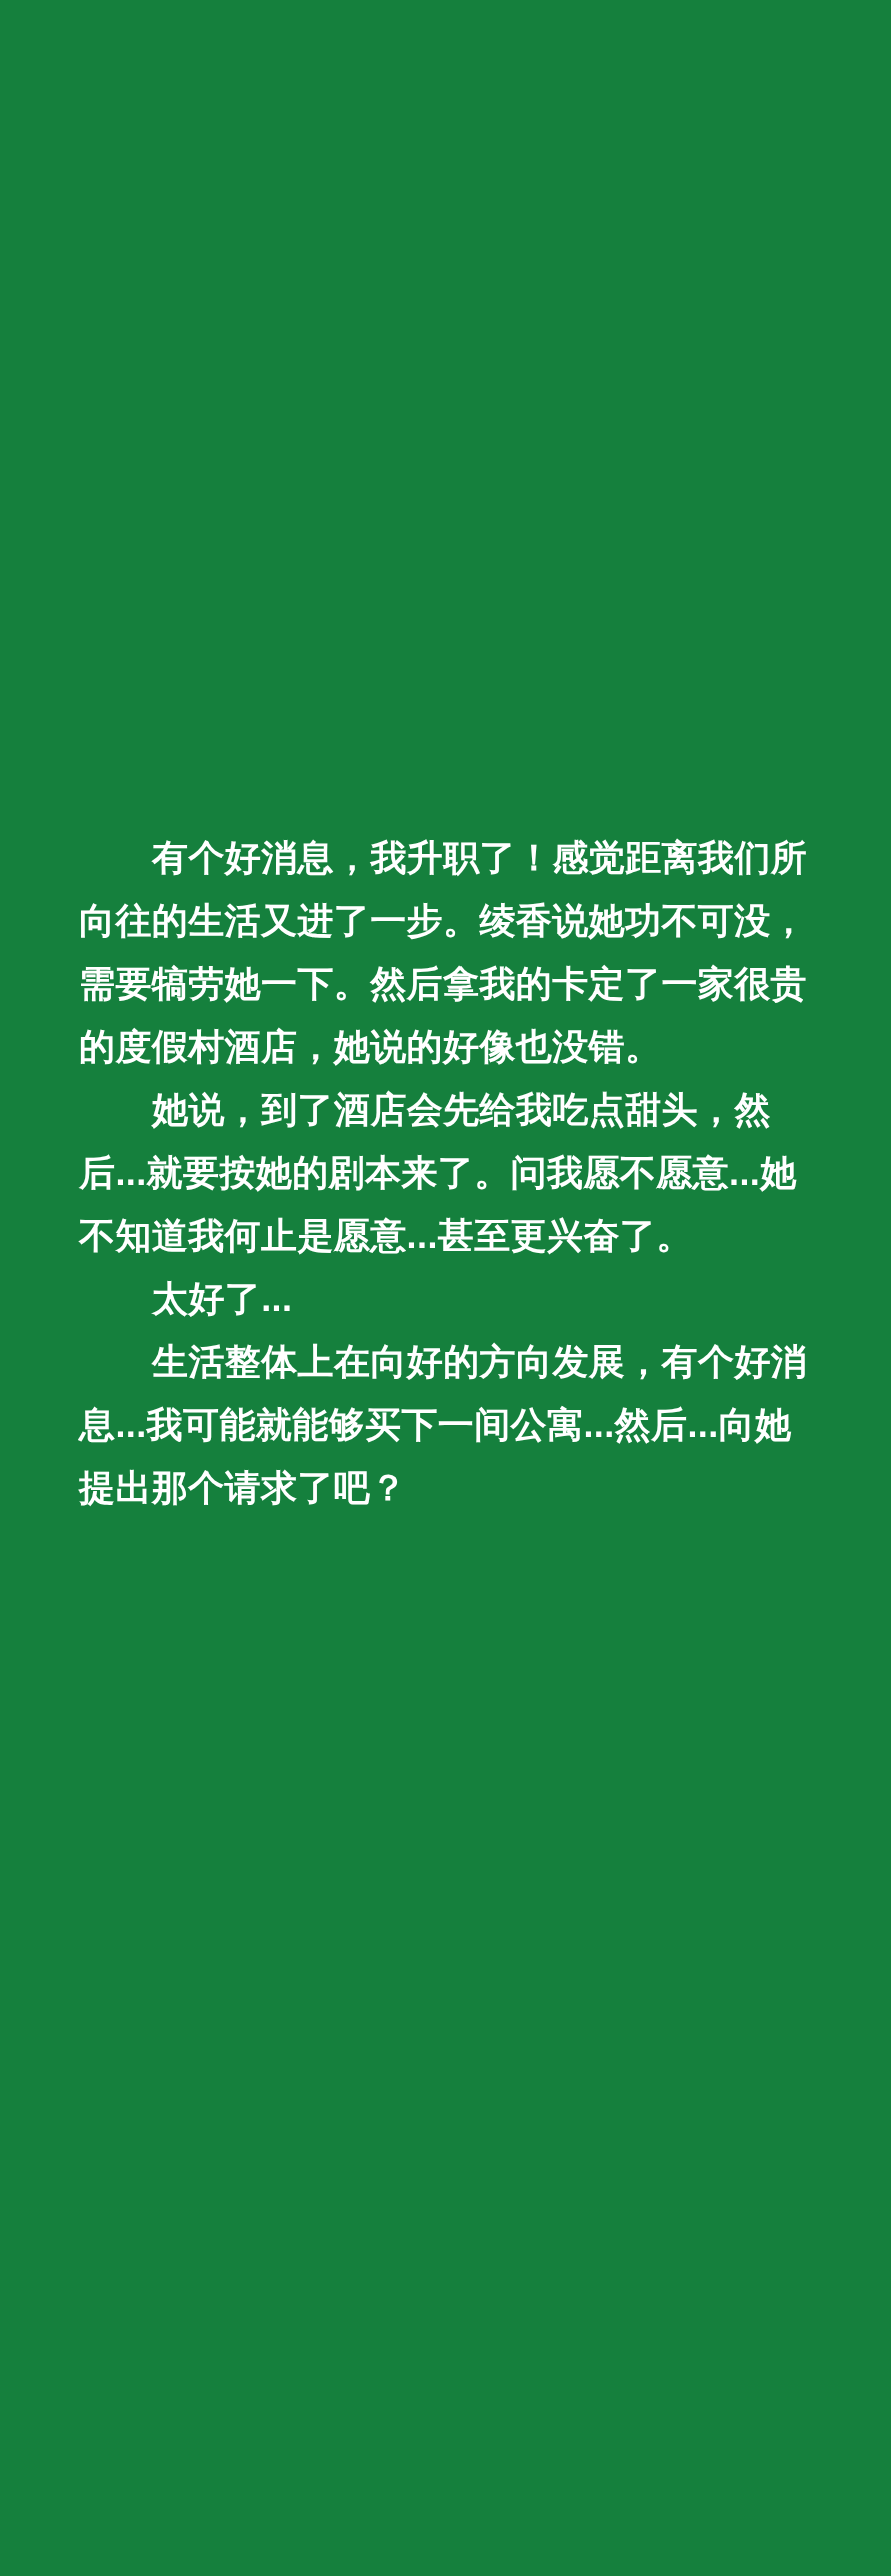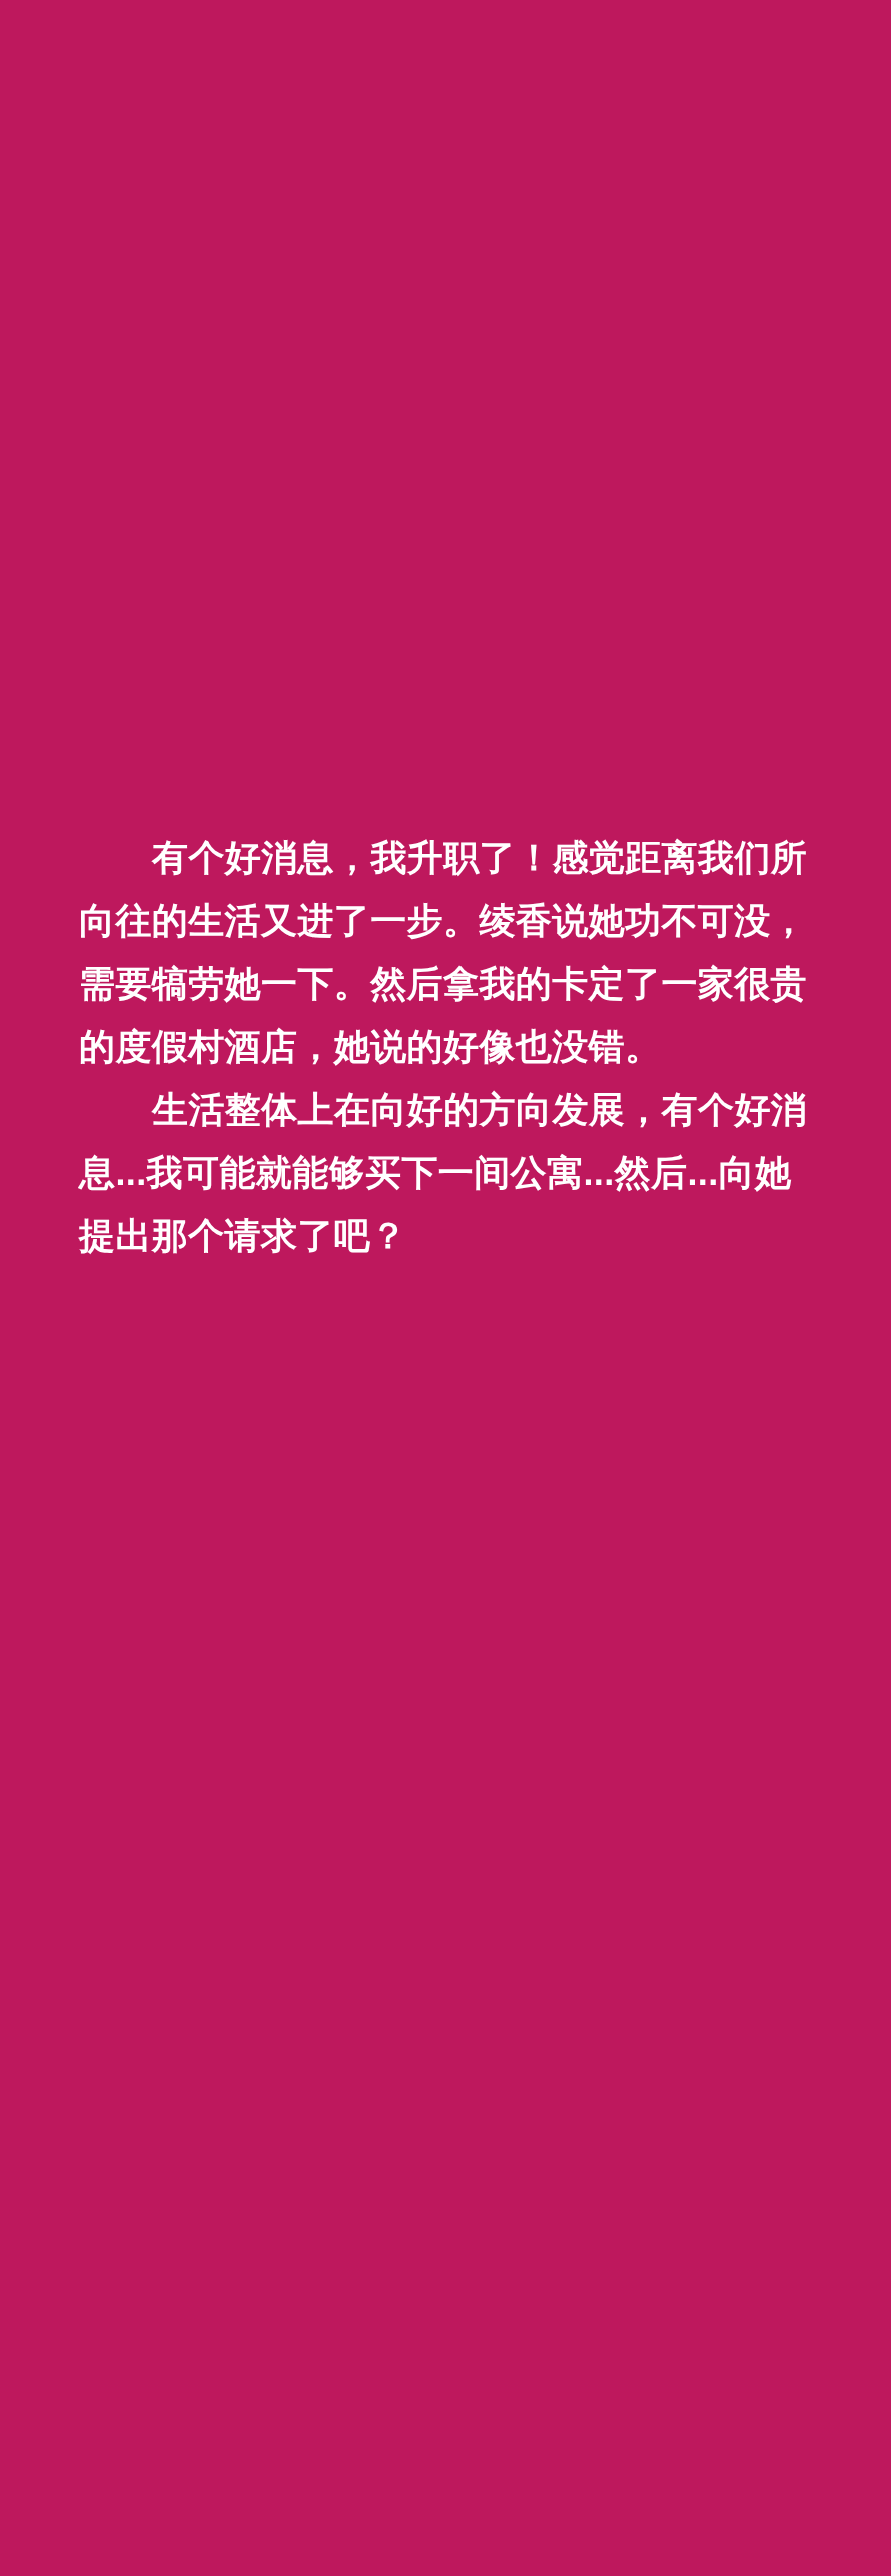--- a/index.html
+++ b/index.html
@@ -11,21 +11,21 @@
     width: 892px;
     height: 2576px;
     position: relative;
     overflow: hidden;
     font-family: "Liberation Sans", "DejaVu Sans", sans-serif;
   }
 
   .page {
     position: absolute;
     inset: 0;
-    background: #be185d;
+    background: #15803d;
     padding-left: 20px;
   }
 
   .text-block {
     position: absolute;
     left: 79px;
     top: 826px;
     width: 743px;
   }
 
@@ -39,16 +39,18 @@
     margin: 0;
     word-break: break-all;
   }
 </style>
 </head>
 <body>
 
 <div class="page">
   <div class="text-block">
     <p class="para">有个好消息，我升职了！感觉距离我们所向往的生活又进了一步。绫香说她功不可没，需要犒劳她一下。然后拿我的卡定了一家很贵的度假村酒店，她说的好像也没错。</p>
+    <p class="para">她说，到了酒店会先给我吃点甜头，然后...就要按她的剧本来了。问我愿不愿意...她不知道我何止是愿意...甚至更兴奋了。</p>
+    <p class="para">太好了...</p>
     <p class="para">生活整体上在向好的方向发展，有个好消息...我可能就能够买下一间公寓...然后...向她提出那个请求了吧？</p>
   </div>
 </div>
 
 
 </body></html>

